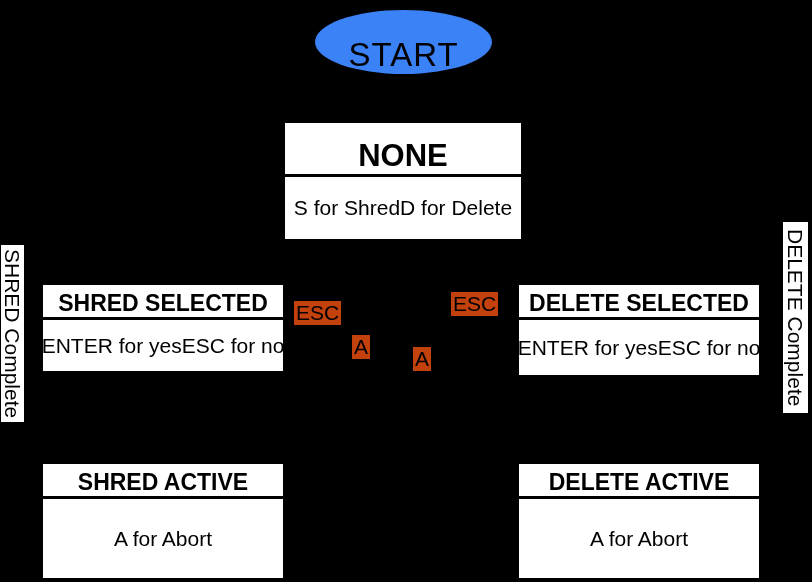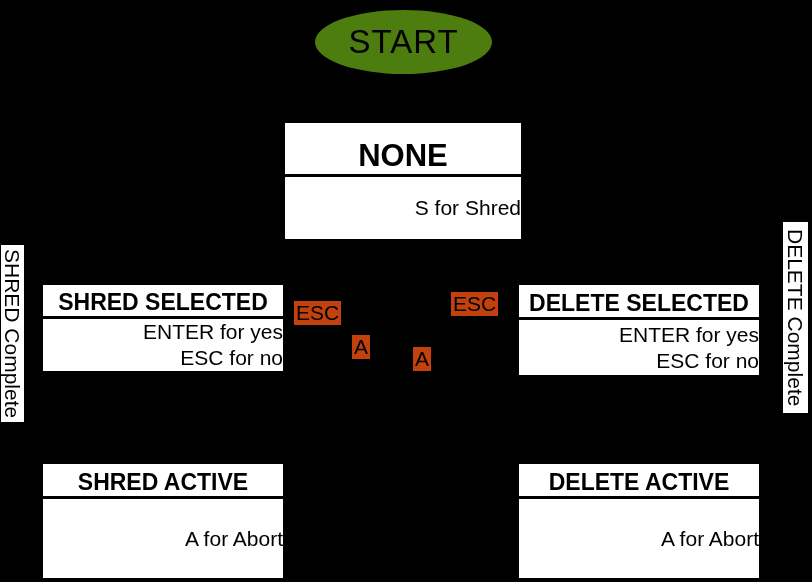--- a/index.html
+++ b/index.html
@@ -15,23 +15,23 @@
     background: #000;
     color: #000;
     overflow: hidden;
   }
 
   
   .start-ellipse {
     position: absolute;
     left: 315px; top: 10px;
     width: 177px; height: 64px;
-    background: #4d7c0f;
+    background: #3b82f6;
     border-radius: 50%;
-    display: flex; align-items: center; justify-content: center;
+    display: flex; align-items: flex-end; justify-content: center;
     font-size: 33px;
     letter-spacing: 1px;
   }
 
   
   .node {
     position: absolute;
     background: #fff;
     display: flex;
     flex-direction: column;
@@ -41,22 +41,22 @@
     font-weight: bold;
     border-bottom: 3px solid #000;
     display: flex;
     align-items: flex-end;
     justify-content: center;
     white-space: nowrap;
   }
   .node-body {
     flex: 1;
     display: flex;
-    flex-direction: column;
-    align-items: flex-end;
+    flex-direction: row;
+    align-items: center;
     justify-content: center;
     font-size: 21px;
     line-height: 26px;
     white-space: nowrap;
     border-radius: 29px;
   }
   .node-none { left: 285px; top: 123px; width: 236px; height: 116px; }
   .node-none .node-title { height: 39px; font-size: 31px; margin-top: 15px; }
   .node-shred-selected  { left: 43px;  top: 285px; width: 240px; height: 86px; }
   .node-delete-selected { left: 519px; top: 285px; width: 240px; height: 90px; }
@@ -100,20 +100,21 @@
 <div class="stage">
 
   <div class="start-ellipse">
     <span>START</span>
   </div>
 
   <div class="node node-none">
     <div class="node-title">NONE</div>
     <div class="node-body">
       <div>S for Shred</div>
+      <div>D for Delete</div>
     </div>
   </div>
 
   <div class="node node-shred-selected">
     <div class="node-title">SHRED SELECTED</div>
     <div class="node-body">
       <div>ENTER for yes</div>
       <div>ESC for no</div>
     </div>
   </div>

